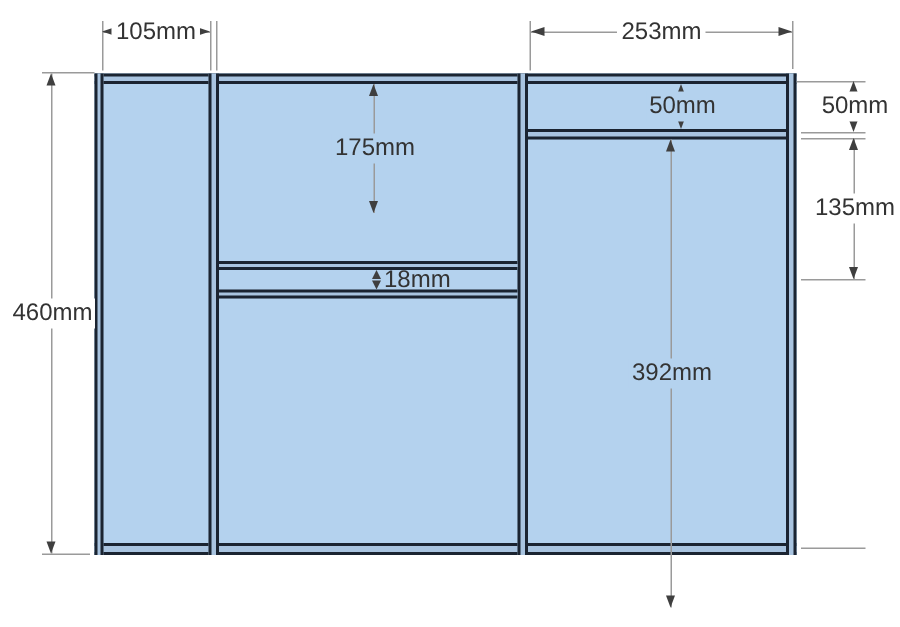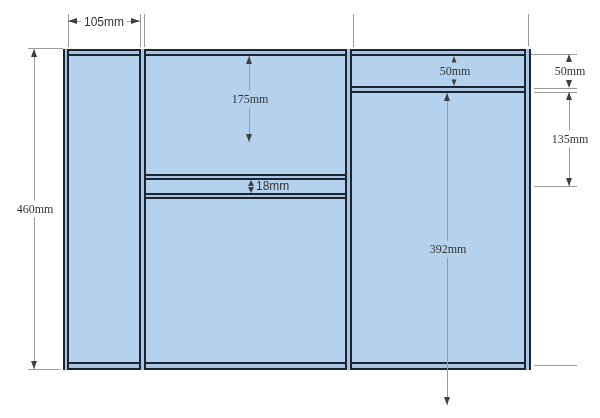--- a/index.html
+++ b/index.html
@@ -8,32 +8,32 @@
   }
   * { box-sizing:border-box; margin:0; padding:0; }
   html,body { background:var(--background); }
   body { font-family:"Liberation Sans", sans-serif; }
   .canvas { position:relative; width:600px; height:418px; background:var(--background); overflow:hidden; }
   .abs { position:absolute; }
   .fill { background:var(--panel-fill); }
   .wall { position:absolute; background:var(--wall-core); border:0 solid var(--panel-edge); }
   .wall.v { border-left-width:2px; border-right-width:2px; }
   .wall.h { border-top-width:2px; border-bottom-width:2px; }
-  .lbl { font-size:12px; color:var(--text); white-space:nowrap; }
+  .lbl { font-size:16px; color:var(--text); white-space:nowrap; }
   
   .dim-h { position:absolute; height:13px; }
   .dim-h .line { position:absolute; left:0; right:0; top:6px; height:1px; background:var(--dim-line); }
   .dim-h .ah-l { position:absolute; left:0; top:3px; width:0; height:0;
     border-top:3.5px solid transparent; border-bottom:3.5px solid transparent; border-right:9px solid var(--arrow); }
   .dim-h .ah-r { position:absolute; right:0; top:3px; width:0; height:0;
     border-top:3.5px solid transparent; border-bottom:3.5px solid transparent; border-left:9px solid var(--arrow); }
   .dim-h .lbl { position:absolute; left:50%; top:50%; transform:translate(-50%,-50%);
     background:var(--background); padding:0 3px; }
   
-  .dim-v { position:absolute; width:12px;font-family:Liberation Serif, serif; }
+  .dim-v { position:absolute; width:12px; }
   .dim-v .line { position:absolute; top:0; bottom:0; left:5px; width:1px; background:var(--dim-line); }
   .dim-v .ah-u { position:absolute; top:0; left:2px; width:0; height:0;
     border-left:3.5px solid transparent; border-right:3.5px solid transparent; border-bottom:8px solid var(--arrow); }
   .dim-v .ah-d { position:absolute; bottom:0; left:2px; width:0; height:0;
     border-left:3.5px solid transparent; border-right:3.5px solid transparent; border-top:8px solid var(--arrow); }
   .dim-v .lbl { position:absolute; left:50%; top:50%; transform:translate(-50%,-50%);
     background:var(--background); padding:1px 2px; }
   .dim-v.on-blue .lbl { background:var(--panel-fill); }
   
   .mini-ah-u { position:absolute; width:0; height:0;
@@ -77,20 +77,26 @@
   <div class="ext-h" style="left:534px; top:92px; width:43px;"></div>
   <div class="ext-h" style="left:534px; top:186px; width:43px;"></div>
   <div class="ext-h" style="left:534px; top:365px; width:43px;"></div>
 
   <div class="dim-h" style="left:68px; top:15px; width:72px;">
     <span class="line"></span>
     <span class="ah-l"></span>
     <span class="ah-r"></span>
     <span class="lbl">105mm</span>
   </div>
+  <div class="dim-h" style="left:354px; top:15px; width:174px;">
+    <span class="line"></span>
+    <span class="ah-l"></span>
+    <span class="ah-r"></span>
+    <span class="lbl">253mm</span>
+  </div>
 
   <div class="dim-v" style="left:29px; top:49px; height:320px;text-align:center;">
     <span class="line"></span>
     <span class="ah-u"></span>
     <span class="ah-d"></span>
     <span class="lbl">460mm</span>
   </div>
 
   <div class="dim-v on-blue" style="left:244px; top:56px; height:86px;">
     <span class="line"></span>

